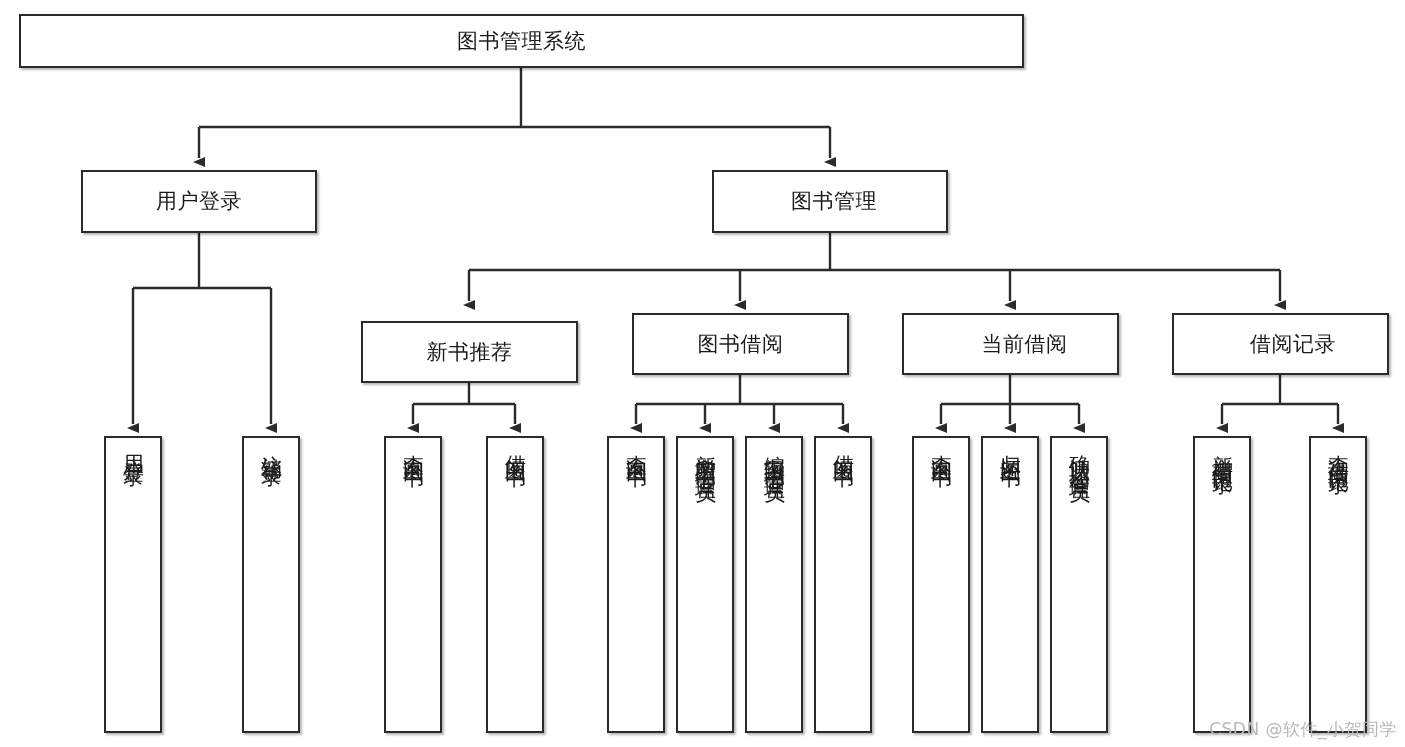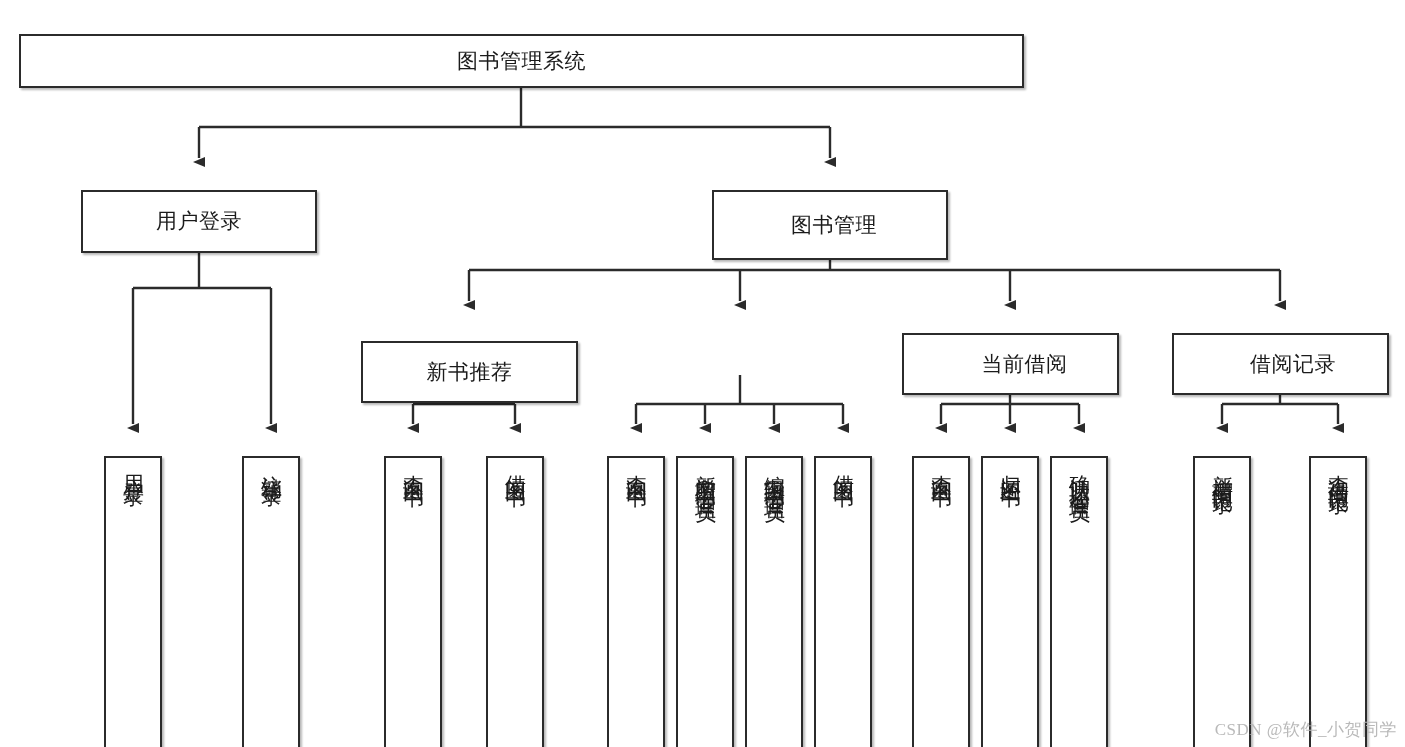--- a/index.html
+++ b/index.html
@@ -27,21 +27,20 @@
   }
   .node {
     position: absolute;
     box-sizing: border-box;
     background: #ffffff;
     border: 2px solid #2b2b2b;
     display: flex;
     align-items: center;
     justify-content: center;
     box-shadow: 2px 2px 2px rgba(0,0,0,0.28);
-    margin-top: 20px;
   }
   .node .label {
     color: #1b1b1b;
     font-size: 21px;
     line-height: 1.15;
     letter-spacing: 0.5px;
     white-space: nowrap;
   }
   .node.vertical {
     align-items: flex-start;
@@ -59,21 +58,20 @@
   }
   .watermark {
     position: absolute;
     right: 8px;
     bottom: 6px;
     color: #b9b9b9;
     font-size: 17px;
     letter-spacing: 0.5px;
     white-space: nowrap;
     user-select: none;
-    font-family: Liberation Serif, serif;
   }
 </style>
 </head>
 <body>
 
 <div id="canvas">
 
   <svg class="edges" viewBox="0 0 1405 747">
     <defs>
       <marker id="arrow" markerWidth="10" markerHeight="12" refX="1" refY="6" orient="auto" markerUnits="userSpaceOnUse">
@@ -124,26 +122,29 @@
     </g>
   </svg>
 
   <div class="node" style="left:19px; top:14px; width:1005px; height:54px;">
     <span class="label">图书管理系统</span>
   </div>
 
   <div class="node" style="left:81px; top:170px; width:236px; height:63px;">
     <span class="label">用户登录</span>
   </div>
-  <div class="node" style="left:712px; top:170px; width:236px; height:70px;padding-left:8px;">
+  <div class="node" style="left:712px; top:170px; width:236px; height:63px;padding-left:8px;">
     <span class="label">图书管理</span>
   </div>
 
   <div class="node" style="left:361px; top:321px; width:217px; height:62px;">
     <span class="label">新书推荐</span>
+  </div>
+  <div class="node" style="left:632px; top:313px; width:217px; height:62px;">
+    <span class="label">图书借阅</span>
   </div>
   <div class="node" style="left:902px; top:313px; width:217px; height:62px;padding-left:28px;">
     <span class="label">当前借阅</span>
   </div>
   <div class="node" style="left:1172px; top:313px; width:217px; height:62px;padding-left:25px;">
     <span class="label">借阅记录</span>
   </div>
 
   <div class="node vertical" style="left:104px; top:436px; width:58px; height:297px;">
     <span class="label">用户登录</span>

